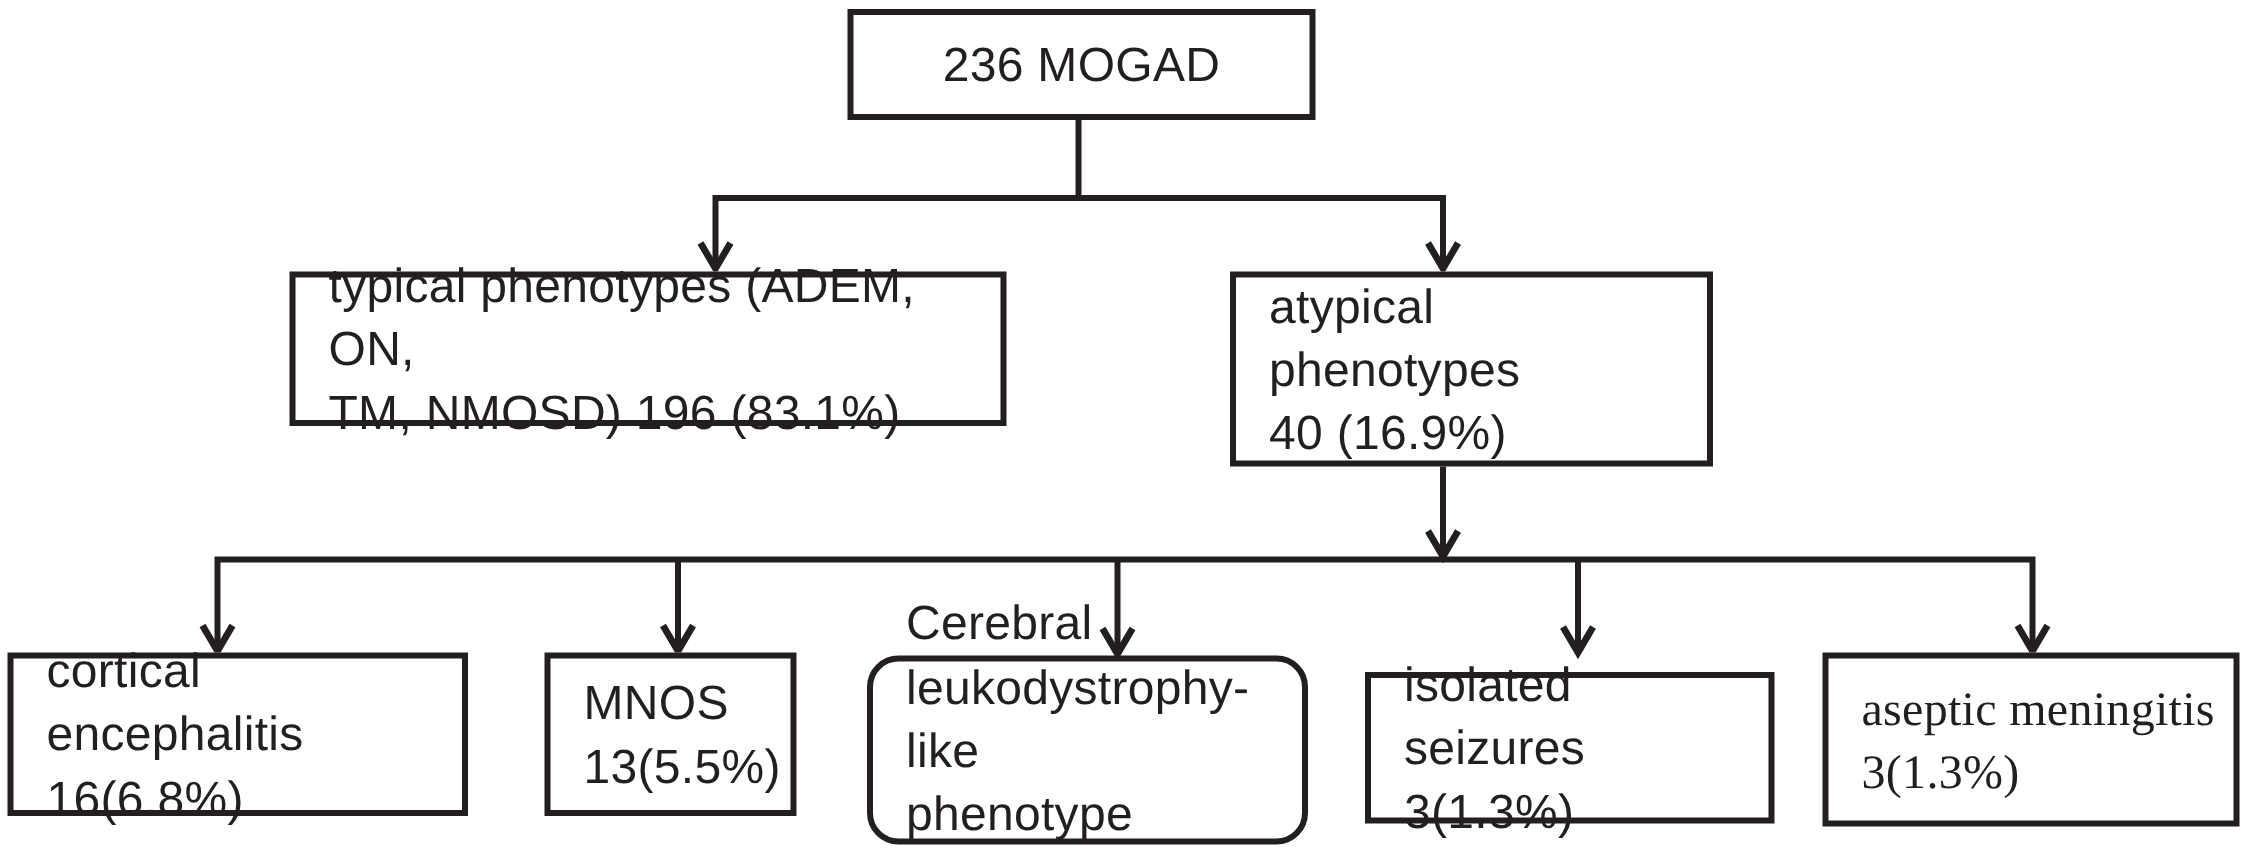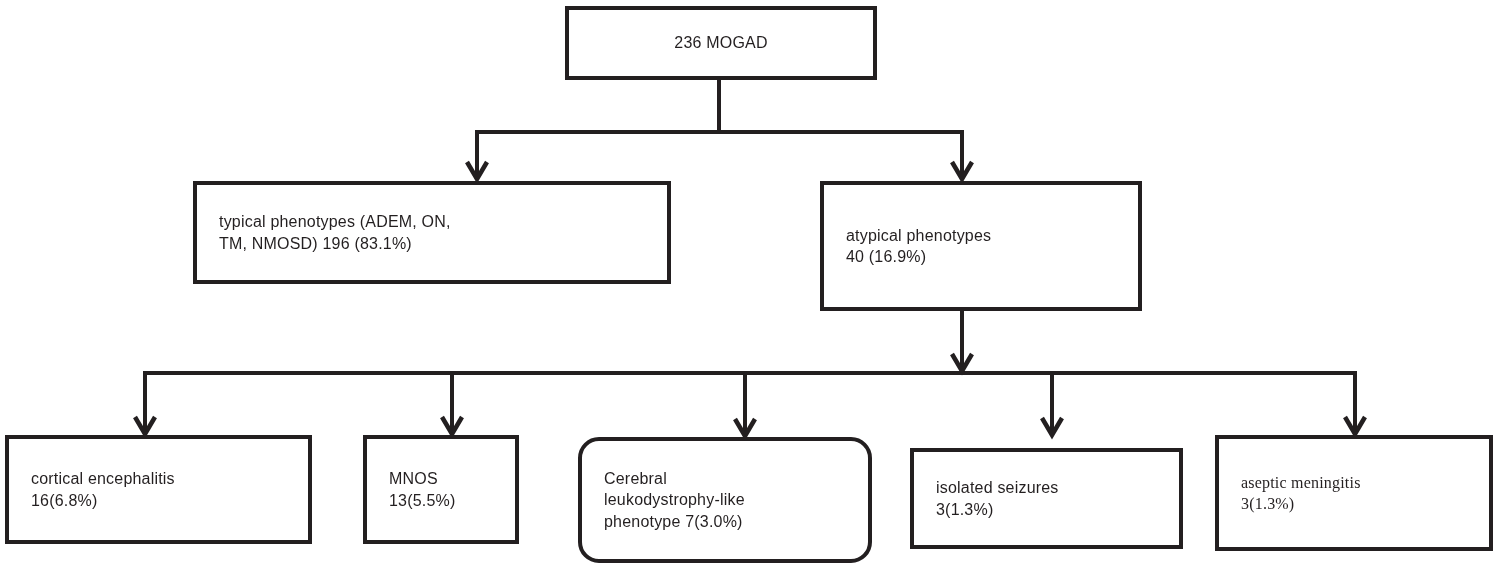--- a/index.html
+++ b/index.html
@@ -27,36 +27,36 @@
     position: absolute;
     box-sizing: border-box;
     border: 4px solid #231f20;
     background: #ffffff;
     display: flex;
     align-items: center;
     justify-content: flex-start;
     padding: 4px 12px 4px 22px;
   }
   .node .label {
-    font-size: 16px;
+    font-size: 32px;
     line-height: 1.32;
     white-space: pre-line;
     letter-spacing: 0.2px;
   }
   .node.centered {
     justify-content: center;
     padding-left: 12px;
     text-align: center;
   }
   
   #node-root     { left: 565px; top: 6px;   width: 312px; height: 74px;  }
   #node-typical  { left: 193px; top: 181px; width: 478px; height: 103px; }
   #node-atypical { left: 820px; top: 181px; width: 322px; height: 130px; }
   #node-cortical { left: 5px;   top: 435px; width: 307px; height: 109px; }
-  #node-mnos     { left: 363px; top: 435px; width: 156px; height: 109px; }
+  #node-mnos     { left: 363px; top: 435px; width: 168px; height: 109px; }
   #node-cerebral { left: 578px; top: 437px; width: 294px; height: 126px; border-radius: 21px; }
   #node-isolated { left: 910px; top: 448px; width: 273px; height: 101px; }
   #node-aseptic  { left: 1215px; top: 435px; width: 278px; height: 116px; font-family: Liberation Serif, serif; }
 </style>
 </head>
 <body>
 
 <div class="figure">
 
   <svg class="connectors" viewBox="0 0 1500 569" xmlns="http://www.w3.org/2000/svg" fill="none" stroke="#231f20" stroke-width="4">

